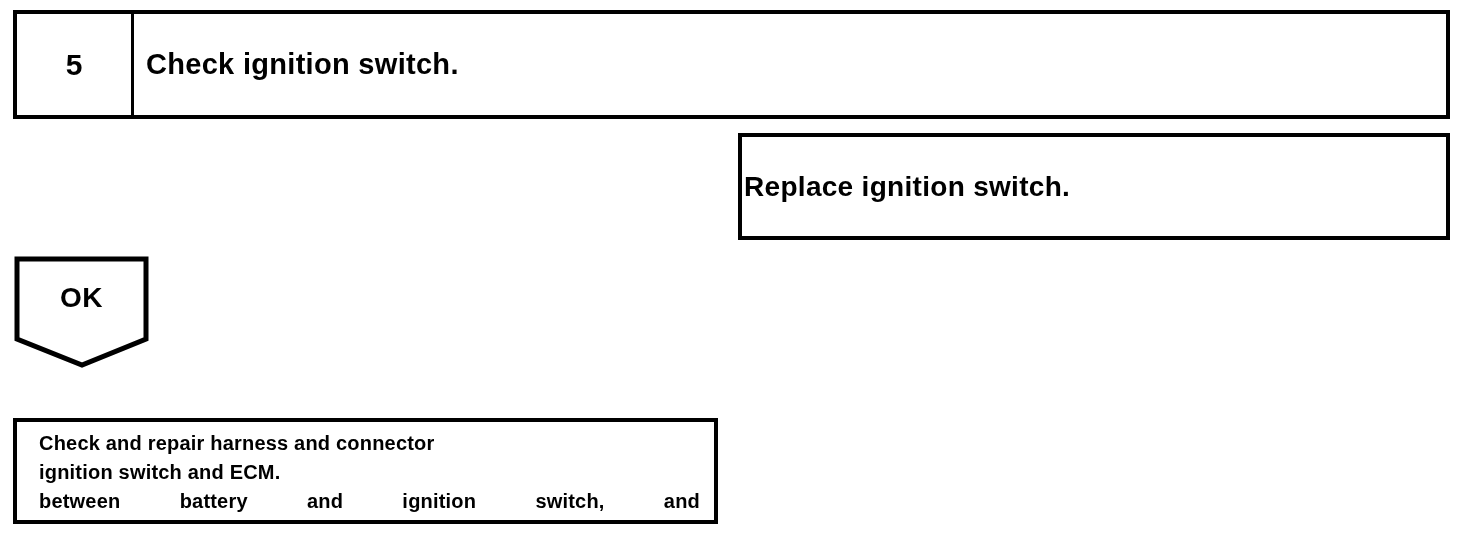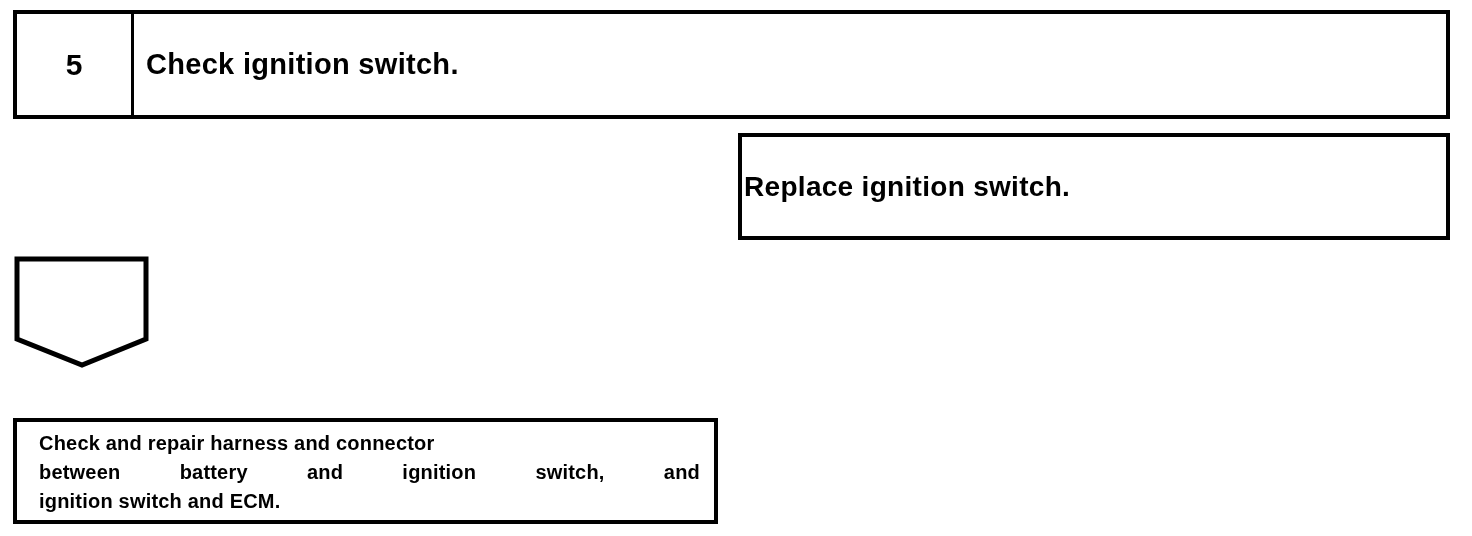--- a/index.html
+++ b/index.html
@@ -122,21 +122,22 @@
 
 
   <div class="box replace-box">
     <span>Replace ignition switch.</span>
   </div>
 
   <div class="ok-connector">
     <svg class="shape" width="137" height="114" viewBox="0 0 137 114">
       <polygon points="4,4 133,4 133,84 69,110 4,84" fill="#ffffff" stroke="#000000" stroke-width="5" stroke-linejoin="miter"></polygon>
     </svg>
+    <div class="ok-label">OK</div>
   </div>
 
   <div class="box repair-box">
     <div class="repair-line">Check and repair harness and connector</div>
+    <div class="repair-line">ignition switch and ECM.</div>
     <div class="repair-line justified">between battery and ignition switch, and</div>
-    <div class="repair-line">ignition switch and ECM.</div>
   </div>
 
 </div>
 
 </body></html>

